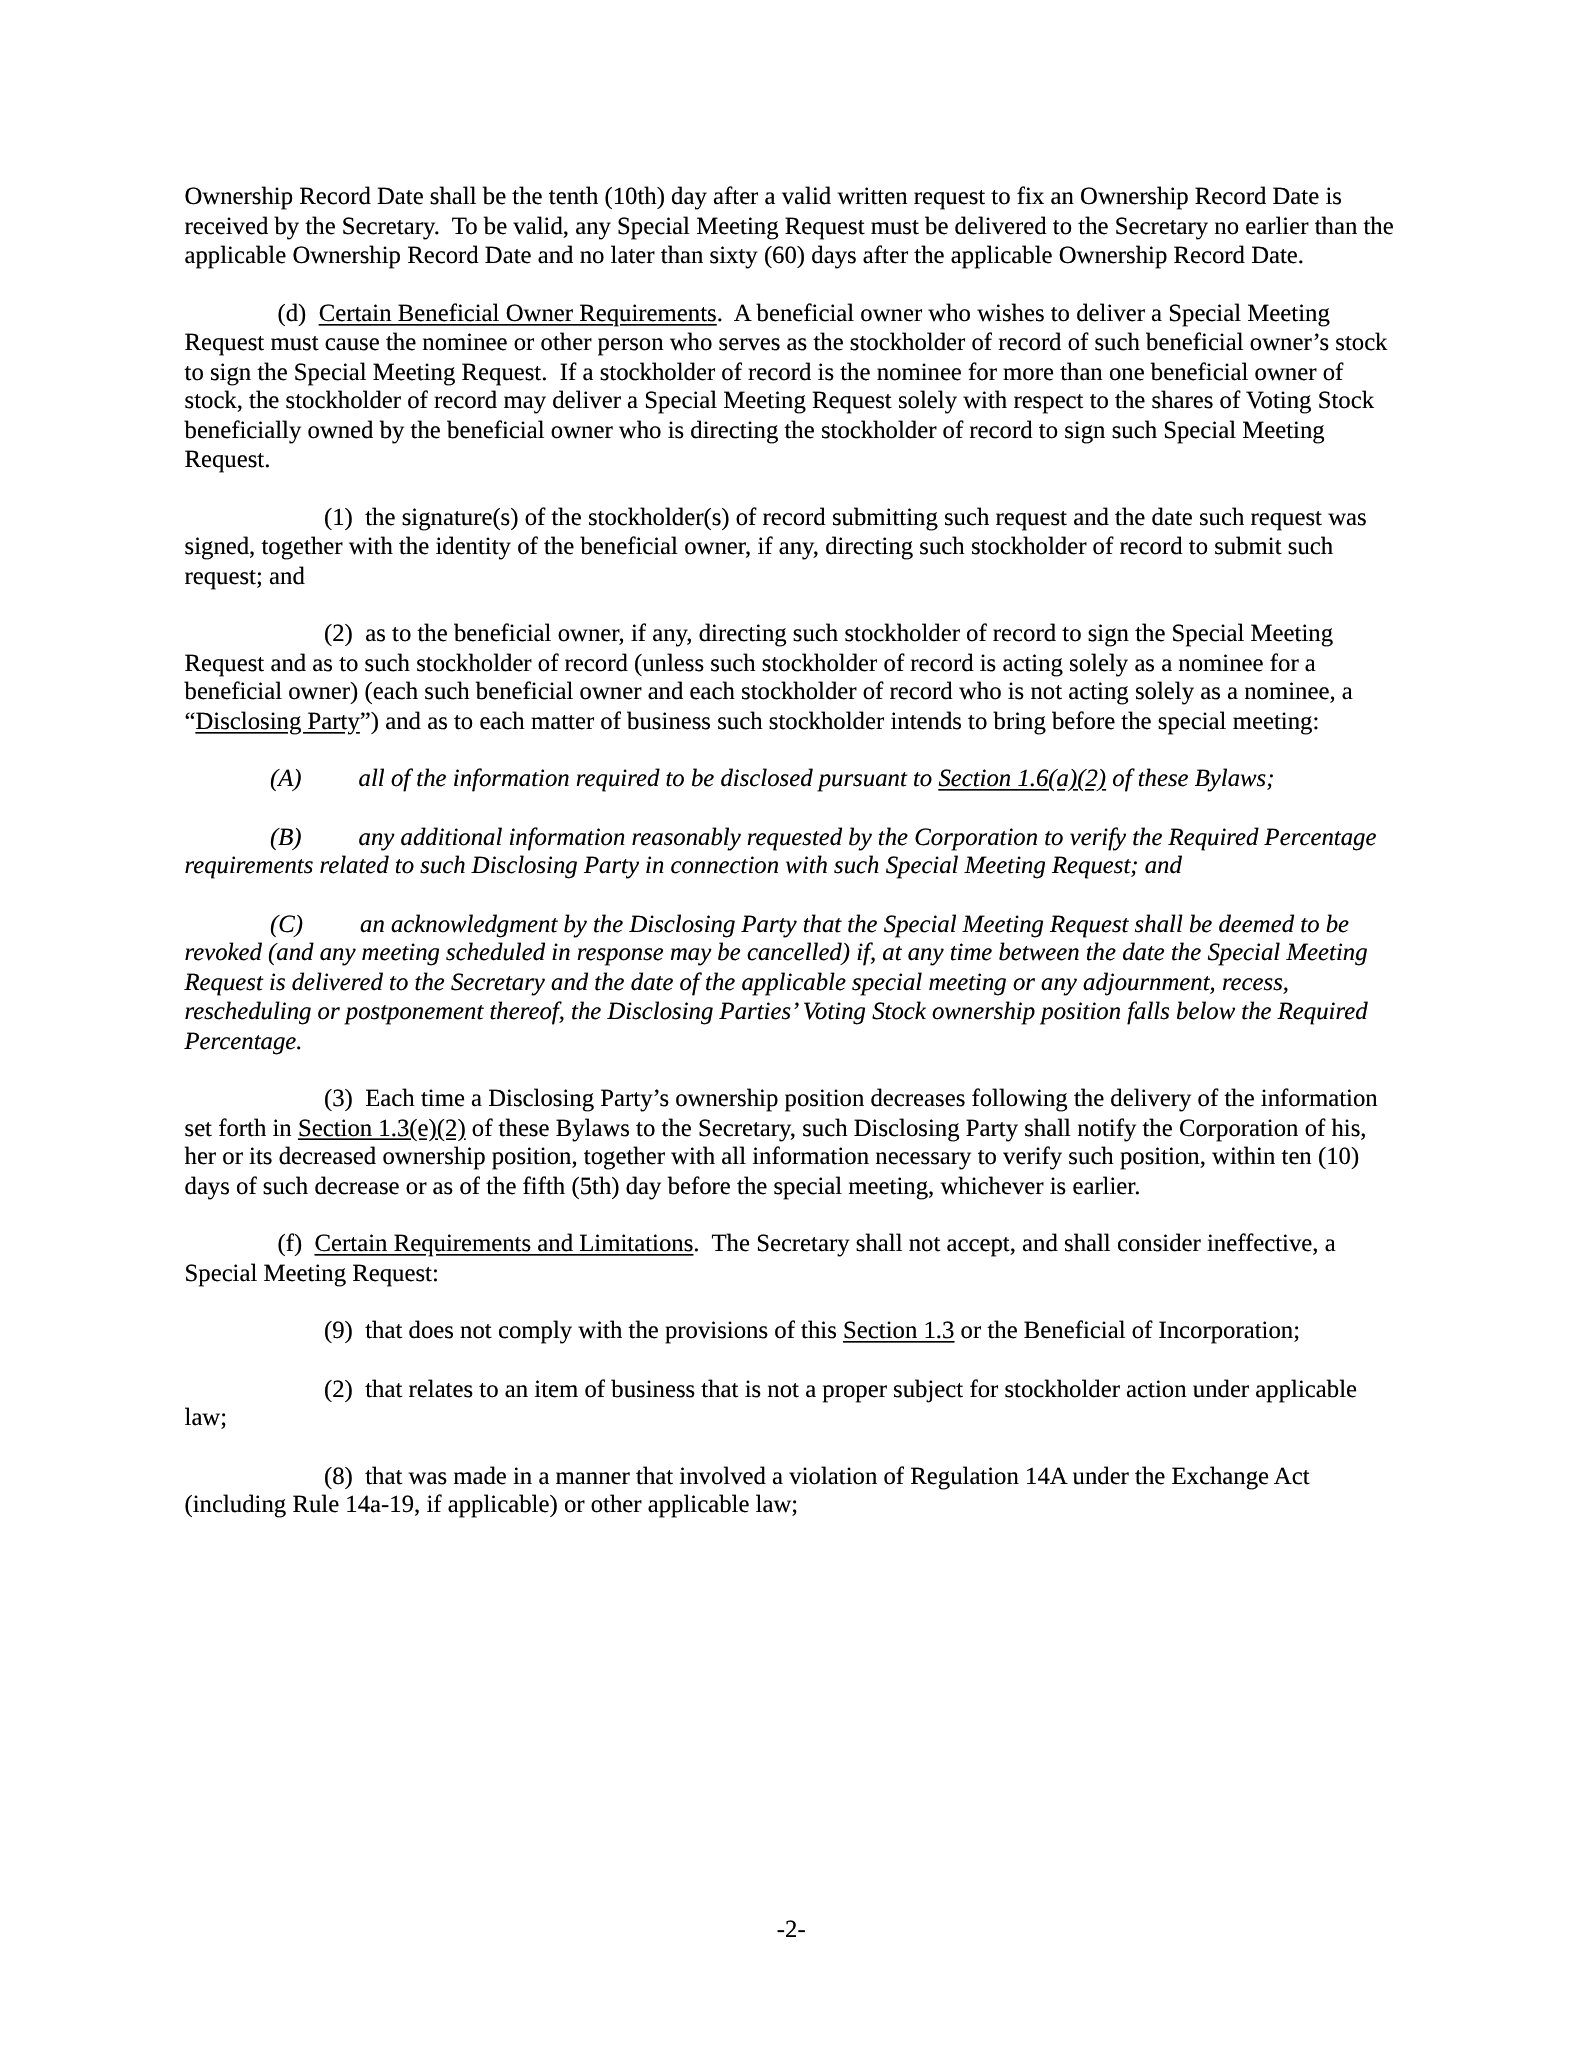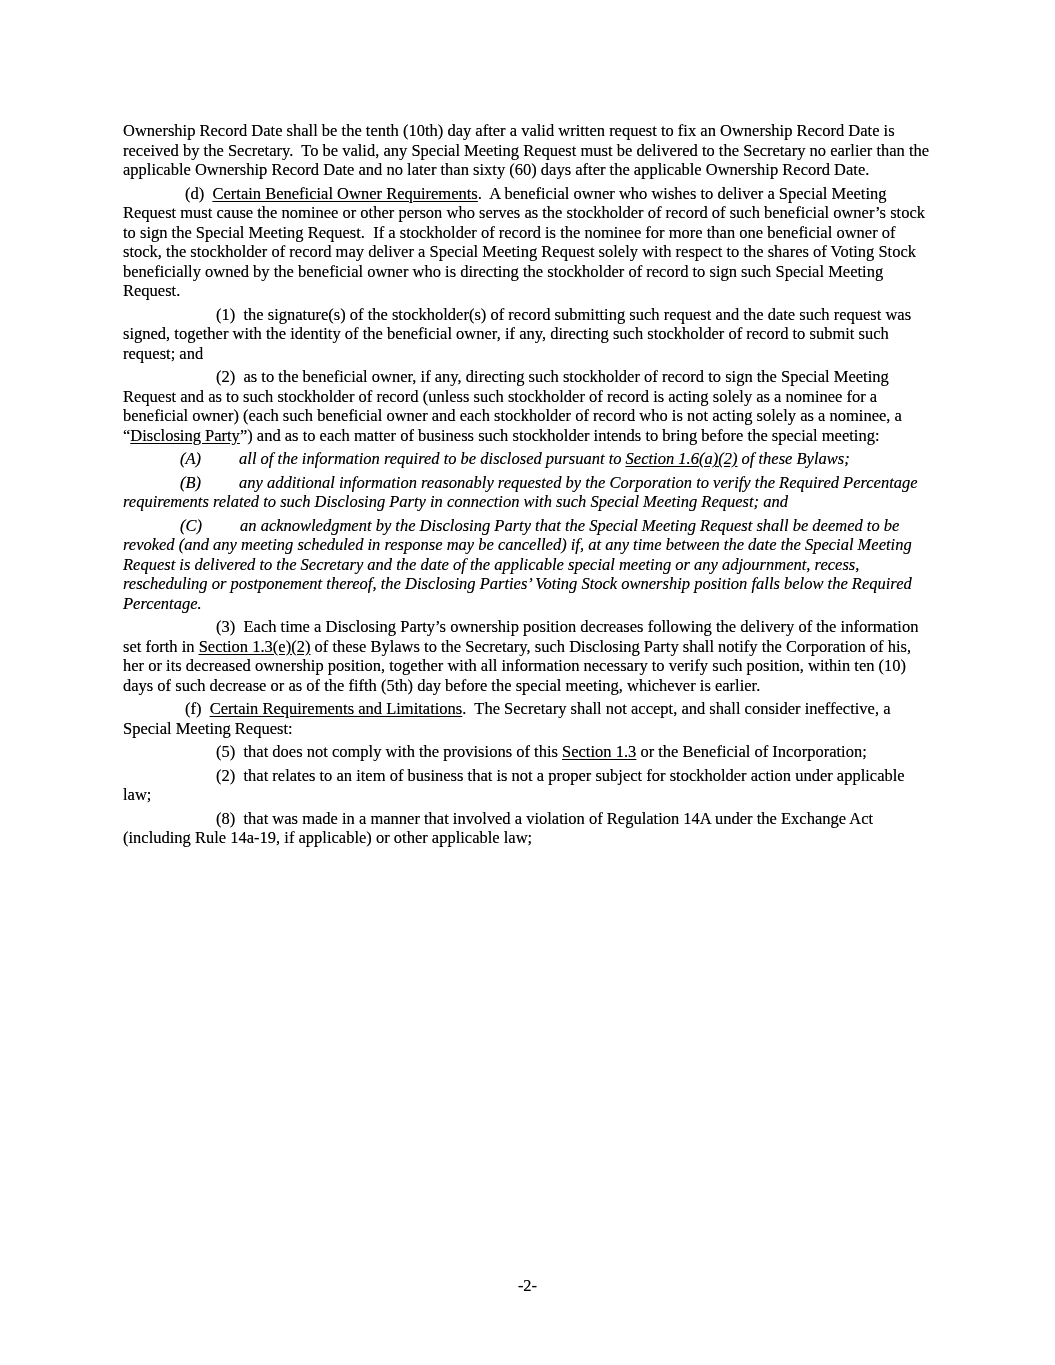--- a/index.html
+++ b/index.html
@@ -23,21 +23,21 @@
     top: 121px;
     width: 807px;
   }
   p.para {
     margin: 0;
     font-size: 16.5px;
     line-height: 19.5px;
     white-space: pre-wrap;
     text-align: left;
   }
-  p.para + p.para { margin-top: 4px; }
+  p.para + p.para { margin-top: 19px; }
   .level1 { text-indent: 62px; }
   .level2 { text-indent: 93px; }
   .level3 { margin-left: 127px; text-indent: 57px; font-style: italic; }
   .u { text-decoration: underline; text-underline-offset: 2px; }
   .tab { display: inline-block; width: 38px; }
   .footer {
     position: absolute;
     top: 1276px;
     left: 0;
     width: 1055px;
@@ -53,18 +53,18 @@
   <div class="content">
       <p class="para body"><span>Ownership Record Date shall be the tenth (10th) day after a valid written request to fix an Ownership Record Date is received by the Secretary.  To be valid, any Special Meeting Request must be delivered to the Secretary no earlier than the applicable Ownership Record Date and no later than sixty (60) days after the applicable Ownership Record Date.</span></p>
       <p class="para level1"><span>(d)  </span><span class="u">Certain Beneficial Owner Requirements</span><span>.  A beneficial owner who wishes to deliver a Special Meeting Request must cause the nominee or other person who serves as the stockholder of record of such beneficial owner’s stock to sign the Special Meeting Request.  If a stockholder of record is the nominee for more than one beneficial owner of stock, the stockholder of record may deliver a Special Meeting Request solely with respect to the shares of Voting Stock beneficially owned by the beneficial owner who is directing the stockholder of record to sign such Special Meeting Request.</span></p>
       <p class="para level2"><span>(1)  the signature(s) of the stockholder(s) of record submitting such request and the date such request was signed, together with the identity of the beneficial owner, if any, directing such stockholder of record to submit such request; and</span></p>
       <p class="para level2"><span>(2)  as to the beneficial owner, if any, directing such stockholder of record to sign the Special Meeting Request and as to such stockholder of record (unless such stockholder of record is acting solely as a nominee for a beneficial owner) (each such beneficial owner and each stockholder of record who is not acting solely as a nominee, a “</span><span class="u">Disclosing Party</span><span>”) and as to each matter of business such stockholder intends to bring before the special meeting:</span></p>
       <p class="para level3"><span>(A)</span><span class="tab"></span><span>all of the information required to be disclosed pursuant to </span><span class="u">Section 1.6(a)(2)</span><span> of these Bylaws;</span></p>
       <p class="para level3"><span>(B)</span><span class="tab"></span><span>any additional information reasonably requested by the Corporation to verify the Required Percentage requirements related to such Disclosing Party in connection with such Special Meeting Request; and</span></p>
       <p class="para level3"><span>(C)</span><span class="tab"></span><span>an acknowledgment by the Disclosing Party that the Special Meeting Request shall be deemed to be revoked (and any meeting scheduled in response may be cancelled) if, at any time between the date the Special Meeting Request is delivered to the Secretary and the date of the applicable special meeting or any adjournment, recess, rescheduling or postponement thereof, the Disclosing Parties’ Voting Stock ownership position falls below the Required Percentage.</span></p>
       <p class="para level2"><span>(3)  Each time a Disclosing Party’s ownership position decreases following the delivery of the information set forth in </span><span class="u">Section 1.3(e)(2)</span><span> of these Bylaws to the Secretary, such Disclosing Party shall notify the Corporation of his, her or its decreased ownership position, together with all information necessary to verify such position, within ten (10) days of such decrease or as of the fifth (5th) day before the special meeting, whichever is earlier.</span></p>
       <p class="para level1"><span>(f)  </span><span class="u">Certain Requirements and Limitations</span><span>.  The Secretary shall not accept, and shall consider ineffective, a Special Meeting Request:</span></p>
-      <p class="para level2"><span>(5)  that does not comply with the provisions of this </span><span class="u">Section 1.3</span><span> or the Beneficial of Incorporation;</span></p>
+      <p class="para level2"><span>(9)  that does not comply with the provisions of this </span><span class="u">Section 1.3</span><span> or the Beneficial of Incorporation;</span></p>
       <p class="para level2"><span>(2)  that relates to an item of business that is not a proper subject for stockholder action under applicable law;</span></p>
       <p class="para level2"><span>(8)  that was made in a manner that involved a violation of Regulation 14A under the Exchange Act (including Rule 14a-19, if applicable) or other applicable law;</span></p>
     </div>
   <div class="footer">-2-</div>
 </div>
 
 </body></html>

